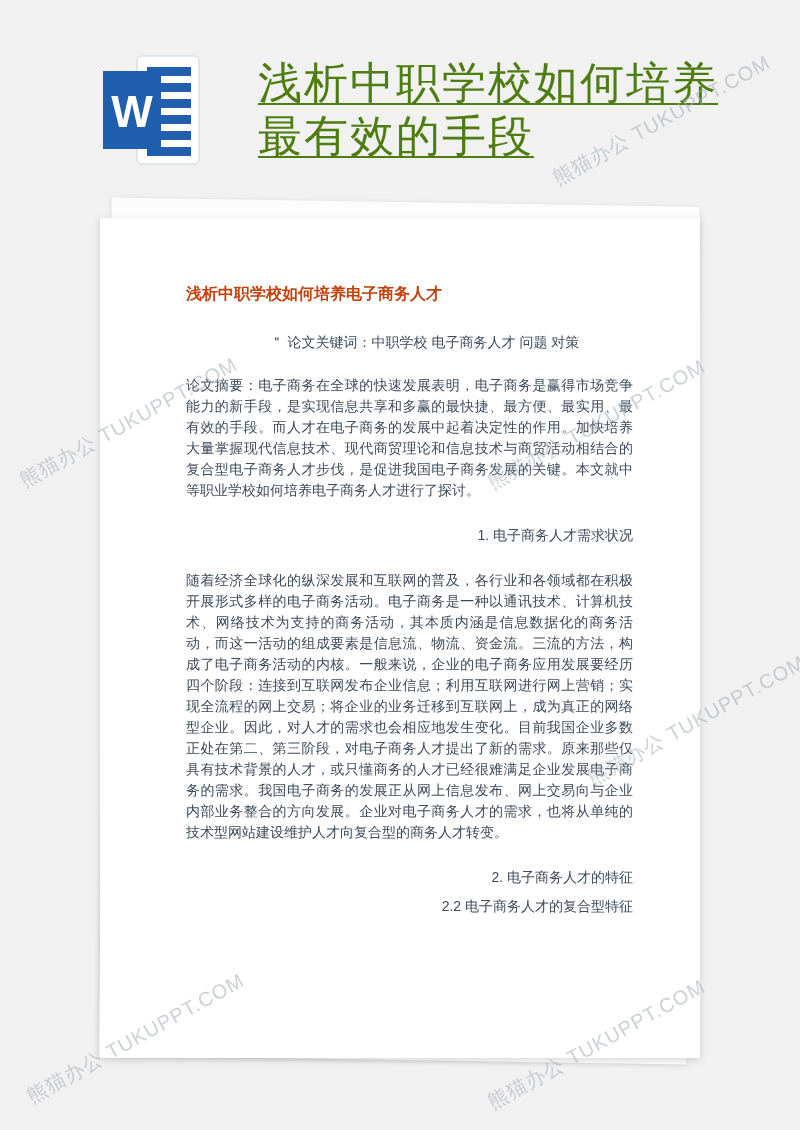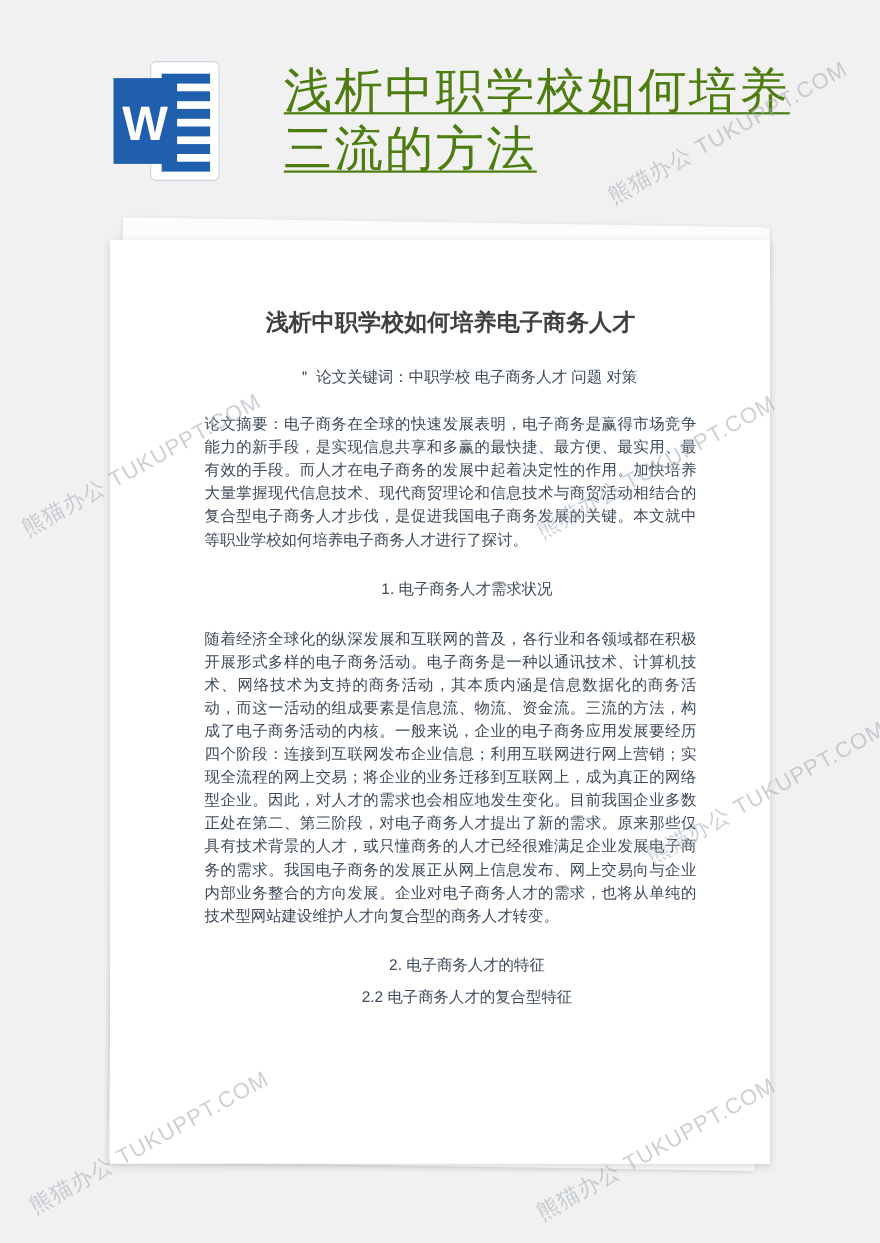--- a/index.html
+++ b/index.html
@@ -29,24 +29,24 @@
     box-shadow:0 1px 5px rgba(0,0,0,.12);z-index:1;
   }
   .sheet{
     position:absolute;left:100px;top:218px;width:600px;height:840px;
     background:#ffffff;box-shadow:0 2px 7px rgba(0,0,0,.15);z-index:3;
     box-sizing:border-box;
     padding:64px 67px 0 86px;
     color:#3d4b5a;font-size:14px;line-height:21px;
     text-align:justify;
   }
-  .doc-title{margin:0 0 26px;font-size:21px;line-height:24px;font-weight:600;color:#404040;text-align:center}
+  .doc-title{margin:0 0 26px;font-size:16px;line-height:24px;font-weight:600;color:#c2410c;text-align:left}
   .doc-keywords{margin:0 0 22px;padding-left:30px;text-align:center}
   .doc-para{margin:0 0 24px}
-  .doc-heading{margin:0 0 24px;padding-left:30px;text-align:center}
+  .doc-heading{margin:0 0 24px;padding-left:30px;text-align:right}
   .doc-heading.tight{margin:0 0 8px}
 
   
   .wm{
     position:absolute;white-space:nowrap;z-index:5;pointer-events:none;
     font-size:20px;letter-spacing:1px;color:rgba(163,171,181,.55);
     transform:rotate(-29deg);transform-origin:0 0;
   }
   .wm-1{left:548px;top:168px}
   .wm-2{left:15px;top:470px}
@@ -69,21 +69,21 @@
         <rect x="44" y="60" width="44" height="9"></rect>
         <rect x="44" y="76" width="44" height="9"></rect>
         <rect x="44" y="92" width="44" height="9"></rect>
       </g>
       <rect x="0" y="16" width="58" height="78" fill="#1f5fae"></rect>
       <text x="29" y="72" font-size="44" font-weight="bold" fill="#ffffff" text-anchor="middle" font-family="Liberation Sans, sans-serif">W</text>
     </svg>
   </div>
   <h1 class="preview-title">
     <span>浅析中职学校如何培养</span>
-    <span>三流的方法</span>
+    <span>最有效的手段</span>
   </h1>
 </header>
 
 <div class="sheet-back"></div>
 
 <div class="sheet">
   <h2 class="doc-title">浅析中职学校如何培养电子商务人才</h2>
   <p class="doc-keywords">＂ 论文关键词：中职学校 电子商务人才 问题 对策</p>
   <p class="doc-para">论文摘要：电子商务在全球的快速发展表明，电子商务是赢得市场竞争能力的新手段，是实现信息共享和多赢的最快捷、最方便、最实用、最有效的手段。而人才在电子商务的发展中起着决定性的作用。加快培养大量掌握现代信息技术、现代商贸理论和信息技术与商贸活动相结合的复合型电子商务人才步伐，是促进我国电子商务发展的关键。本文就中等职业学校如何培养电子商务人才进行了探讨。</p>
   <p class="doc-heading">1. 电子商务人才需求状况</p>

